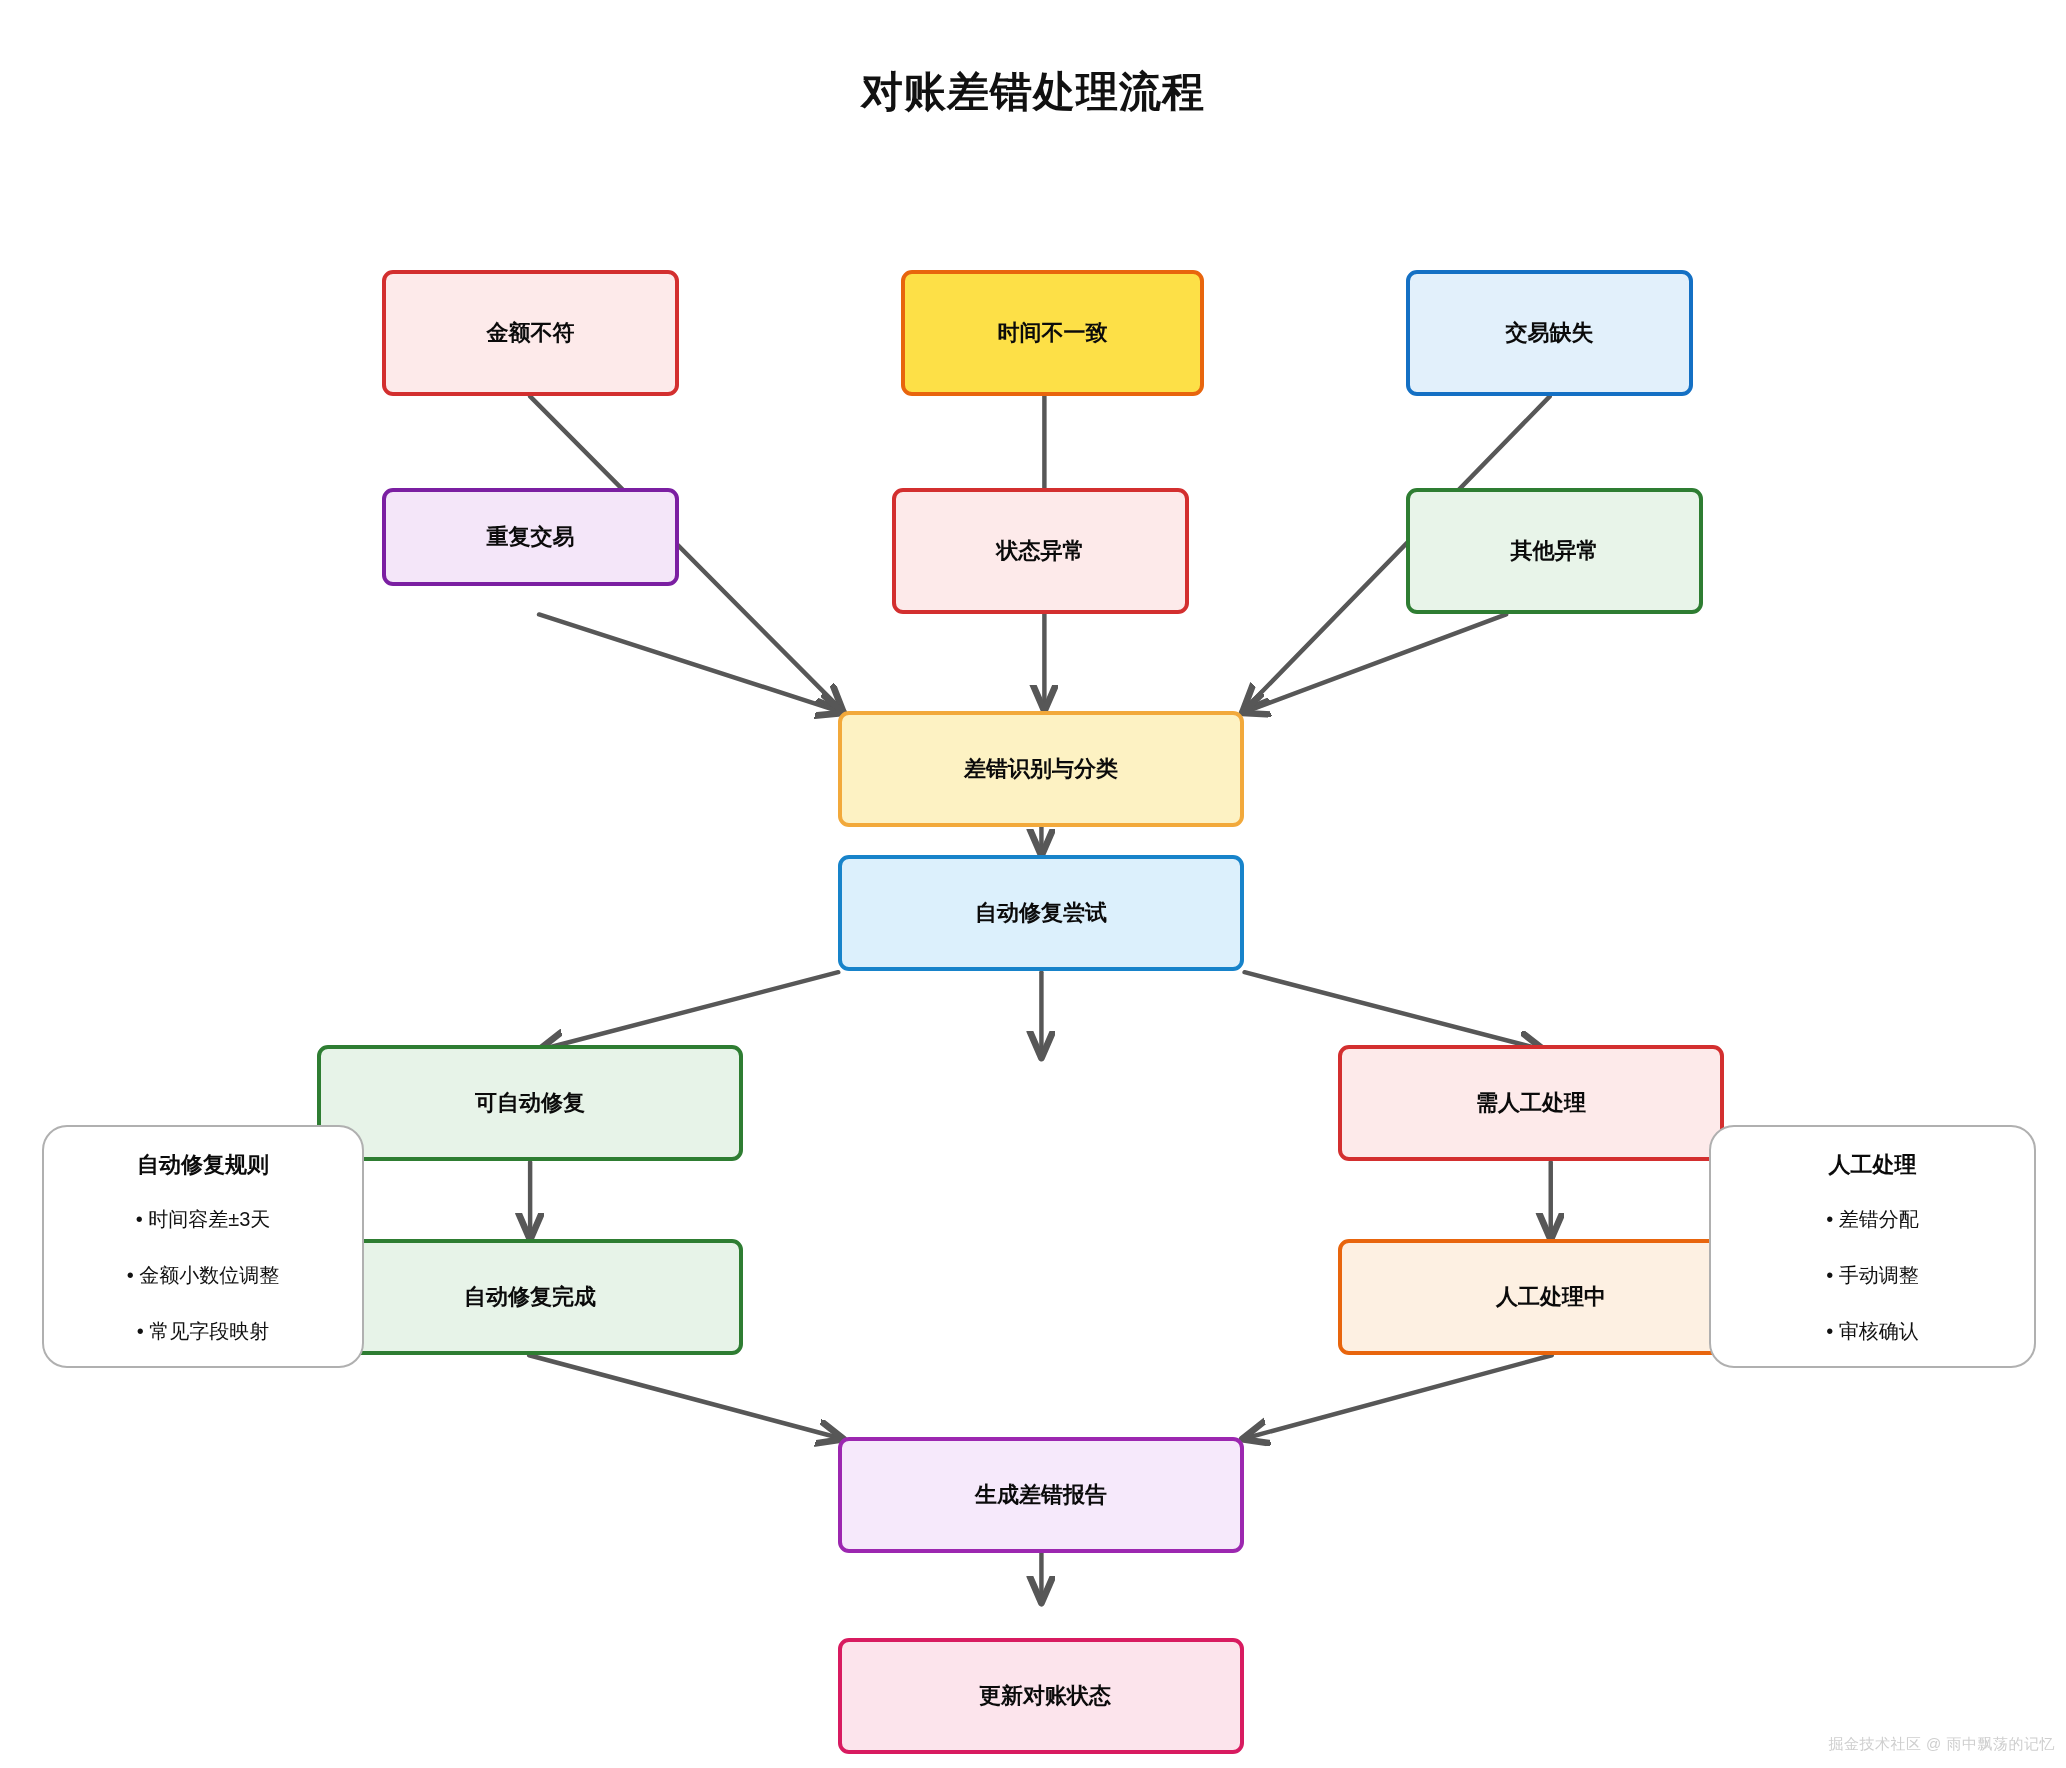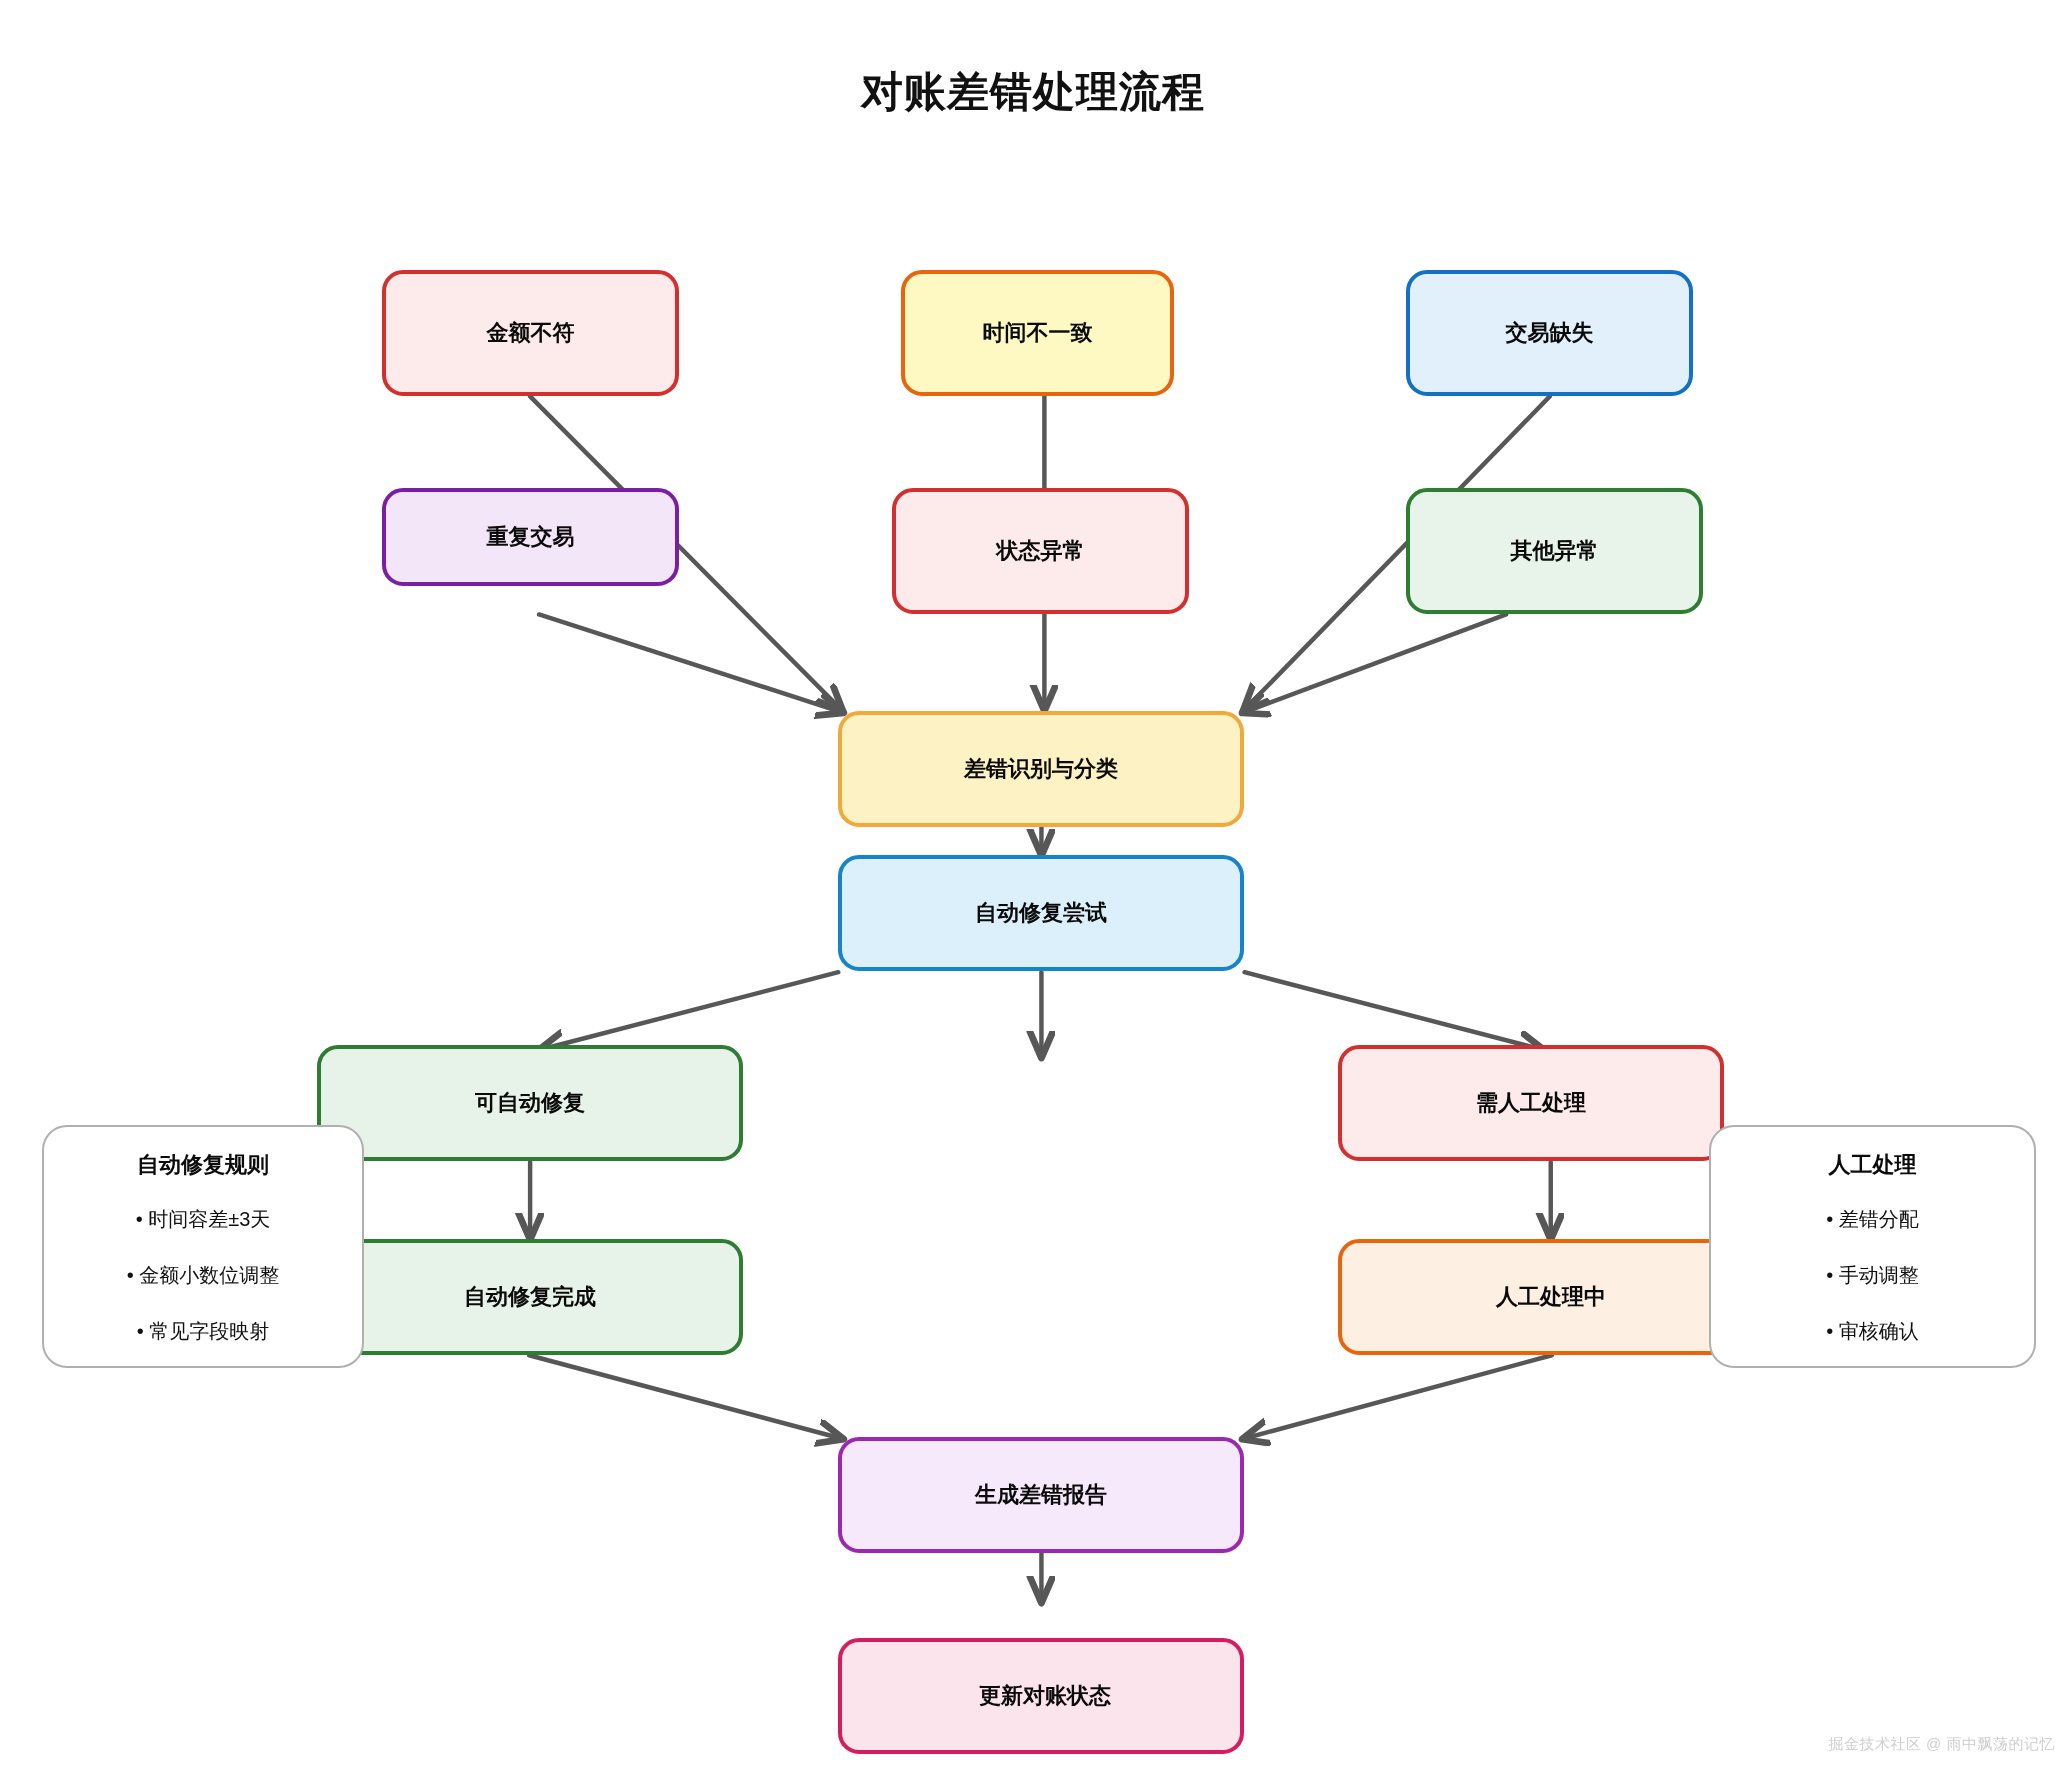--- a/index.html
+++ b/index.html
@@ -34,21 +34,21 @@
     top: 0;
     width: 2066px;
     height: 1769px;
     pointer-events: none;
   }
   .node {
     position: absolute;
     box-sizing: border-box;
     border-style: solid;
     border-width: 4.5px;
-    border-radius: 21px;
+    border-radius: 11px;
     display: flex;
     align-items: center;
     justify-content: center;
     text-align: center;
     font-size: 22px;
     font-weight: bold;
     color: #0b0b0b;
     line-height: 1.25;
   }
   .note {
@@ -118,21 +118,21 @@
         <path d="M 1068 2735 L 1698 2903" fill="none" stroke="#575757" stroke-width="9" stroke-linecap="round" marker-end="url(#arrowhead)"></path>
         <path d="M 3132 2735 L 2512 2903" fill="none" stroke="#575757" stroke-width="9" stroke-linecap="round" marker-end="url(#arrowhead)"></path>
         <path d="M 2102 2955 L 2102 3230" fill="none" stroke="#575757" stroke-width="9" stroke-linecap="round" marker-end="url(#arrowhead)"></path>
       </g>
   </svg>
 
   <div id="nodes-layer">
       <div class="node" style="left: 382px; top: 270px; width: 297px; height: 126px; background: rgb(253, 234, 234); border-color: rgb(211, 47, 47);">
         <span>金额不符</span>
       </div>
-      <div class="node" style="left: 901px; top: 270px; width: 273px; height: 126px; background: #fef9c3; border-color: rgb(232, 101, 13);">
+      <div class="node" style="left: 901px; top: 270px; width: 303px; height: 126px; background: #fde047; border-color: rgb(232, 101, 13);">
         <span>时间不一致</span>
       </div>
       <div class="node" style="left: 1406px; top: 270px; width: 287px; height: 126px; background: rgb(226, 240, 251); border-color: rgb(20, 112, 196);">
         <span>交易缺失</span>
       </div>
       <div class="node" style="left: 382px; top: 488px; width: 297px; height: 98px; background: rgb(244, 230, 249); border-color: rgb(123, 31, 162);">
         <span>重复交易</span>
       </div>
       <div class="node" style="left: 892px; top: 488px; width: 297px; height: 126px; background: rgb(253, 234, 234); border-color: rgb(211, 47, 47);">
         <span>状态异常</span>

